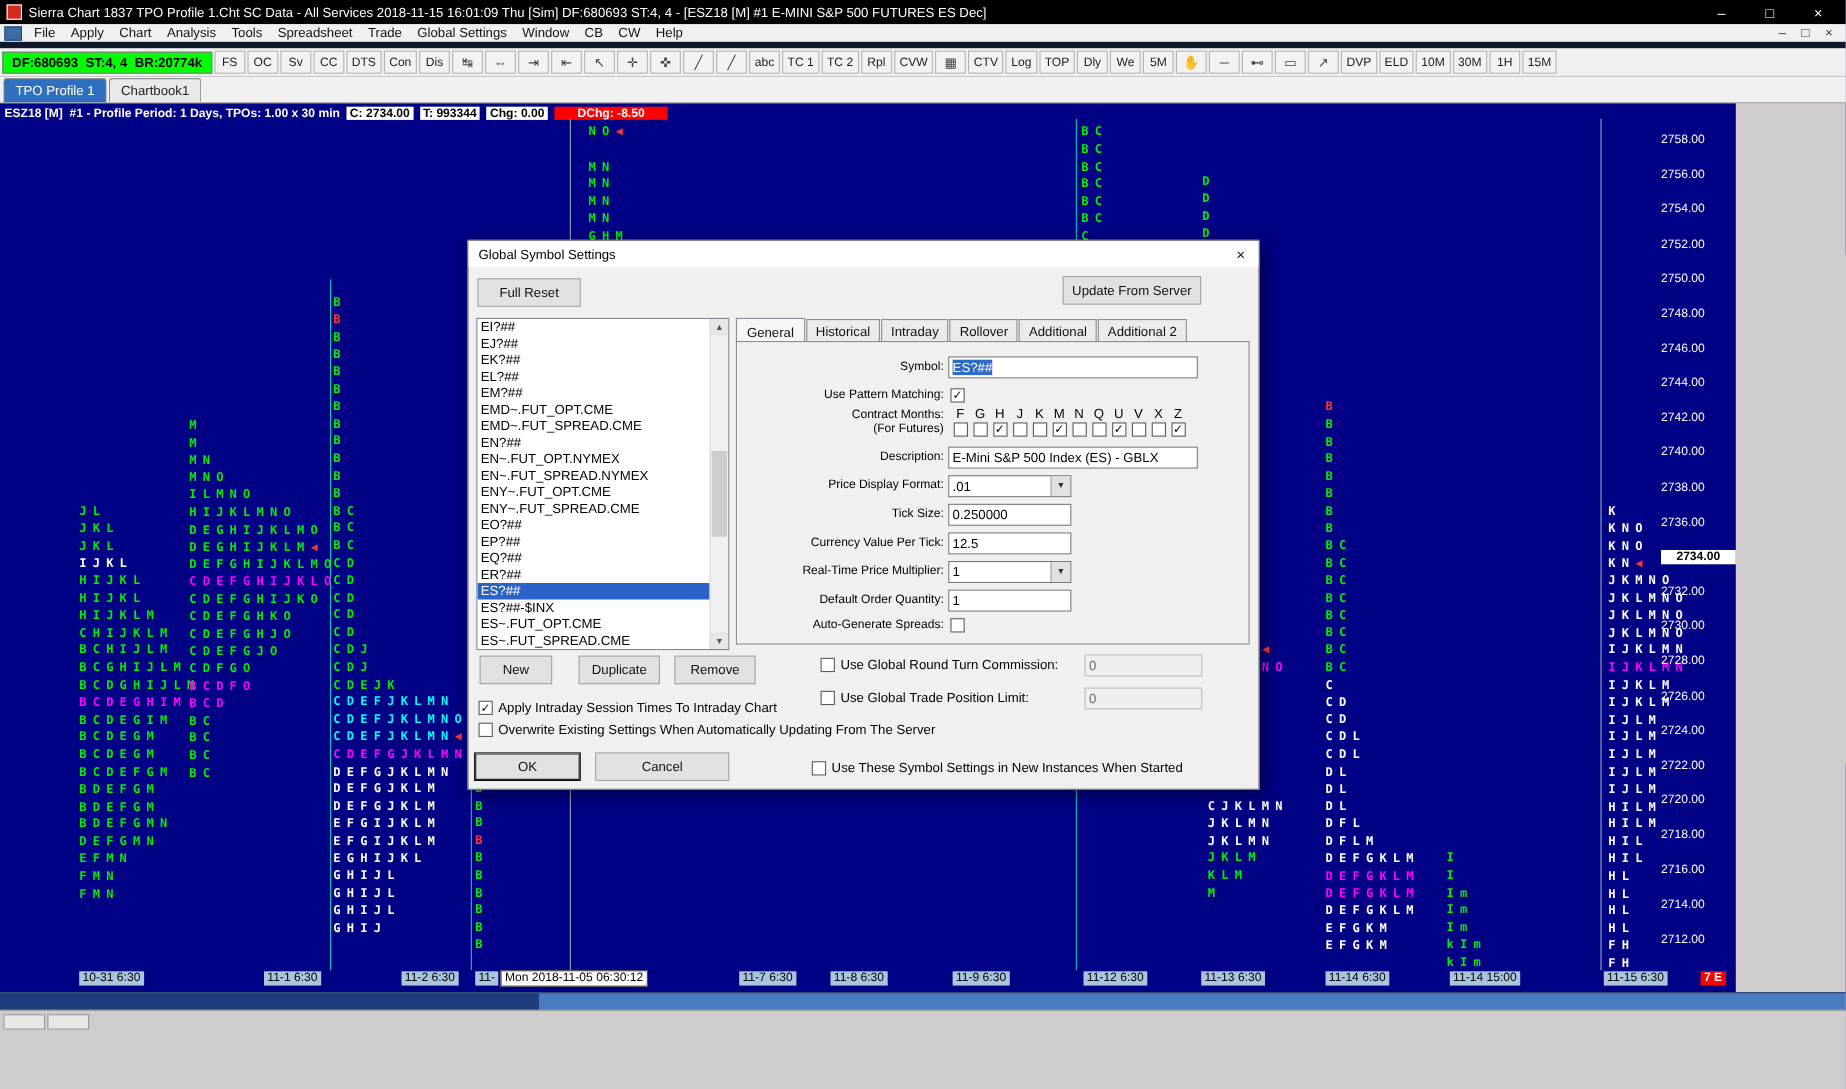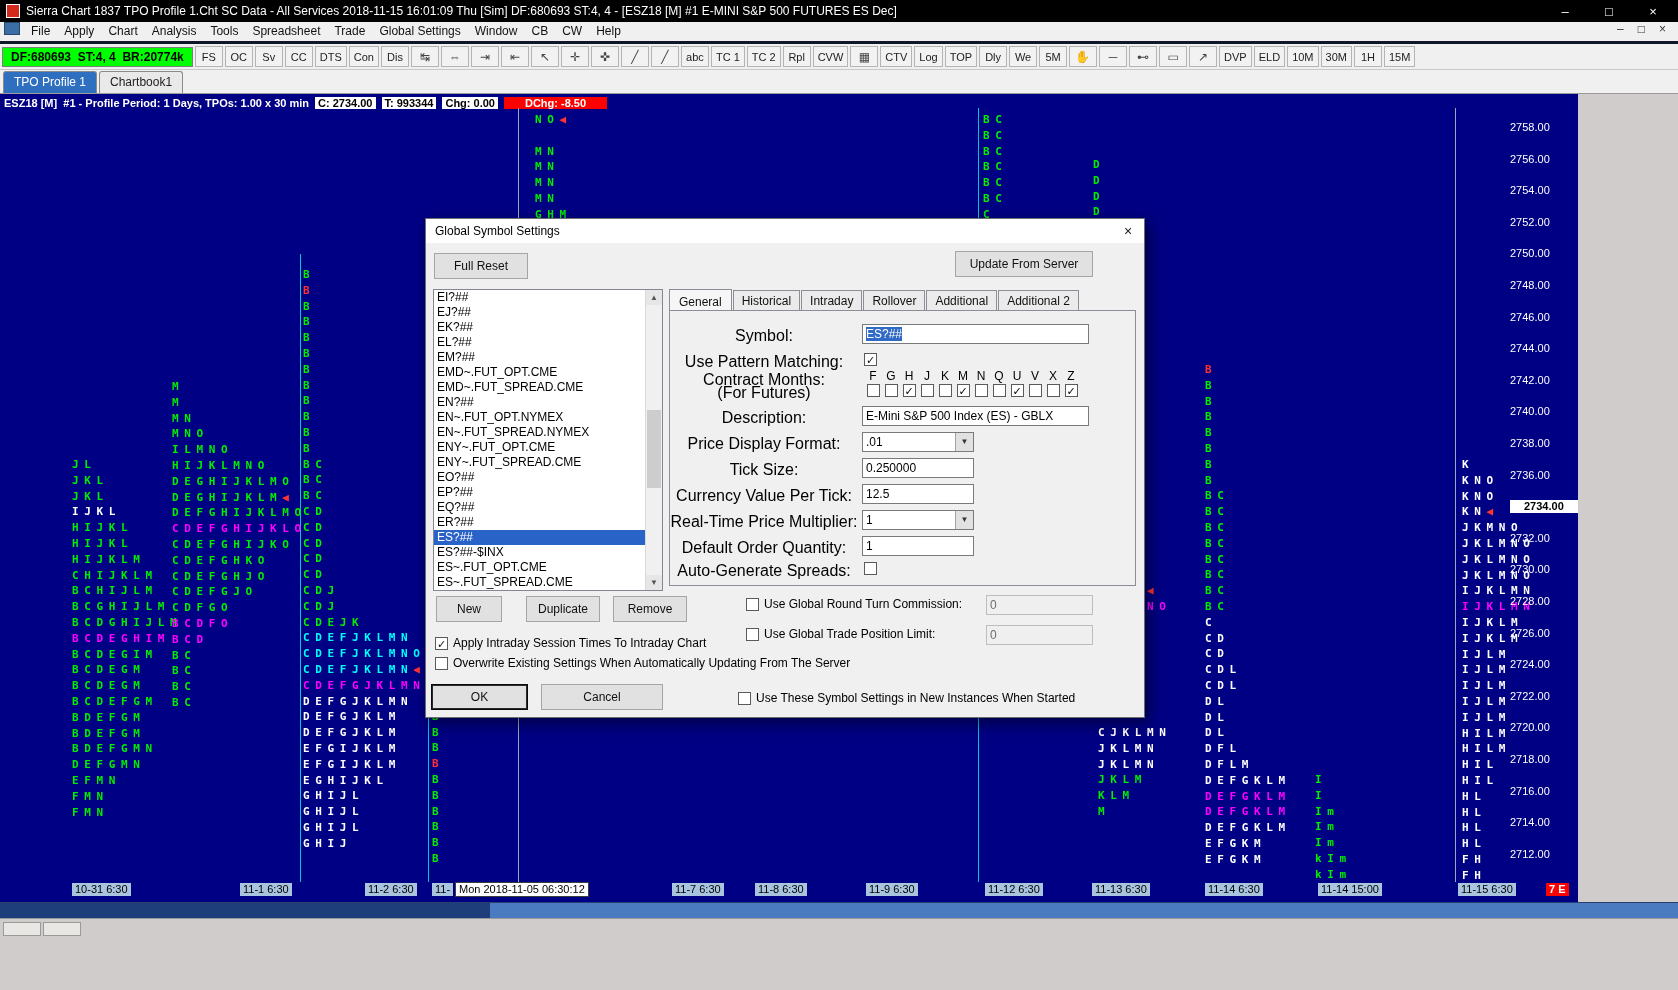--- a/index.html
+++ b/index.html
@@ -5,21 +5,21 @@
   html,body{margin:0;padding:0}
   body{width:1678px;height:990px;overflow:hidden;position:relative;background:#cfcccb;
        font-family:"Liberation Sans",sans-serif;-webkit-font-smoothing:antialiased}
   .titlebar{position:absolute;top:0;left:0;width:1678px;height:22px;background:#000;color:#fff;
             display:flex;align-items:center;gap:6px;padding:0 6px;box-sizing:border-box;font-size:12px}
   .appicon{width:12px;height:12px;background:#d42a1e;border:1px solid #fff;flex:0 0 auto}
   .wtitle{flex:1;white-space:nowrap;overflow:hidden}
   .wbtns{display:flex;gap:26px;padding-right:10px}
   .wbtn{color:#fff;font-size:13px;width:18px;text-align:center}
   .menubar{position:absolute;top:22px;left:0;width:1678px;height:22px;background:#f0f0f0;
-           display:flex;font-size:12px;box-sizing:border-box;padding:0 4px;border-bottom:3px solid #0f172a}
+           display:flex;align-items:center;font-size:12px;box-sizing:border-box;padding:0 4px;border-bottom:6px solid #0f172a}
   .mdiicon{width:14px;height:11px;background:#3b6ea5;border:1px solid #27486b;margin-right:4px}
   .menuitem{padding:2px 7px;color:#111}
   .mdictl{margin-left:auto;display:flex;gap:14px;padding-right:8px;color:#333;font-size:12px}
   .toolbar{position:absolute;top:44px;left:0;width:1678px;height:26px;background:#f0f0f0;display:flex;
            align-items:center;gap:2px;padding:0 2px;box-sizing:border-box;border-bottom:1px solid #c8c8c8}
   .acct{background:#00ff00;color:#000;font-weight:bold;font-size:12px;padding:2px 8px;border:1px solid #7d7d7d;white-space:pre}
   .tbtn{background:#f2f2f2;border:1px solid #b4b4b4;font-size:11px;height:19px;min-width:18px;padding:0 4px;
         display:flex;align-items:center;justify-content:center;color:#222;white-space:nowrap}
   .tbtn.icon{font-size:12px;color:#444}
   .tabrow{position:absolute;top:70px;left:0;width:1678px;height:24px;background:#f0f0f0;display:flex;
@@ -58,21 +58,21 @@
   .litem.selected{background:#2a63c8;color:#fff}
   .lscroll{position:absolute;right:0;top:0;width:16px;height:100%;background:#f0f0f0;border-left:1px solid #d9d9d9}
   .lsarrow{height:15px;line-height:15px;text-align:center;font-size:8px;color:#555;background:#e6e6e6}
   .lsarrow.dn{position:absolute;bottom:0;width:100%}
   .lsthumb{position:absolute;left:1px;width:14px;height:78px;top:120px;background:#cdcdcd}
   .tabstrip{position:absolute;left:243px;top:69px;display:flex;align-items:flex-end}
   .dtab{padding:3px 8px;border:1px solid #8b8e97;border-bottom:none;background:#ebebeb;font-size:12px;color:#111;margin-right:1px}
   .dtab.active{background:#f6f6f6;padding:5px 9px 3px;position:relative;top:1px}
   .tabpane{position:absolute;left:243px;top:91px;width:467px;height:276px;background:#f0f0f0;
            border:1px solid #8b8e97;box-sizing:border-box}
-  .lbl{position:absolute;left:0;width:188px;text-align:center;font-size:16px;color:#000;white-space:nowrap}
+  .lbl{position:absolute;left:0;width:188px;text-align:right;font-size:11px;color:#000;white-space:nowrap}
   .fld{position:absolute;background:#fff;border:1px solid #7a7a7a;height:18px;font-size:12px;
        padding:0 3px;line-height:18px;box-sizing:content-box;color:#000;white-space:nowrap;overflow:hidden}
   .fld.dis{background:#efefef;color:#6d6d6d;border-color:#bdbdbd}
   .sel{background:#316ac5;color:#fff}
   .dd{position:absolute;right:0;top:0;width:17px;height:18px;background:#e1e1e1;border-left:1px solid #a5a5a5;
       text-align:center;font-size:8px;line-height:18px;color:#333}
   .cb{position:absolute;width:13px;height:13px;background:#fff;border:1px solid #5a5a5a;font-size:11px;
       line-height:12px;text-align:center;color:#111;box-sizing:border-box}
   .cb .mk,.cbi .mk,.mcb .mk{visibility:hidden}
   .cb.checked .mk,.cbi.checked .mk,.mcb.checked .mk{visibility:visible}
@@ -417,21 +417,21 @@
     <span class="stub" style="left:43px"></span>
   </div>
 
   <div class="dialog">
     <div class="dtitle">
       <span>Global Symbol Settings</span>
       <span class="dclose">×</span>
     </div>
 
     <div class="btn" style="left:8px;top:34px;width:94px;height:26px">Full Reset</div>
-    <div class="btn" style="left:529px;top:32px;width:138px;height:26px">Update From Server</div>
+    <div class="btn" style="left:540px;top:32px;width:126px;height:26px">Update From Server</div>
 
     <div class="listbox" id="symbol-list">
       <div class="lscroll">
         <div class="lsarrow">▲</div>
         <div class="lsthumb"></div>
         <div class="lsarrow dn">▼</div>
       </div>
     <div class="litem">EI?##</div>
         <div class="litem">EJ?##</div>
         <div class="litem">EK?##</div>

